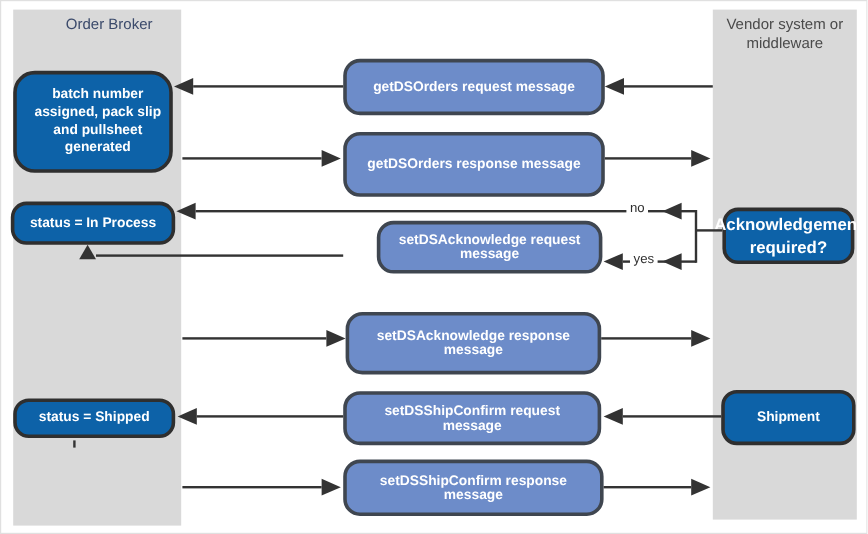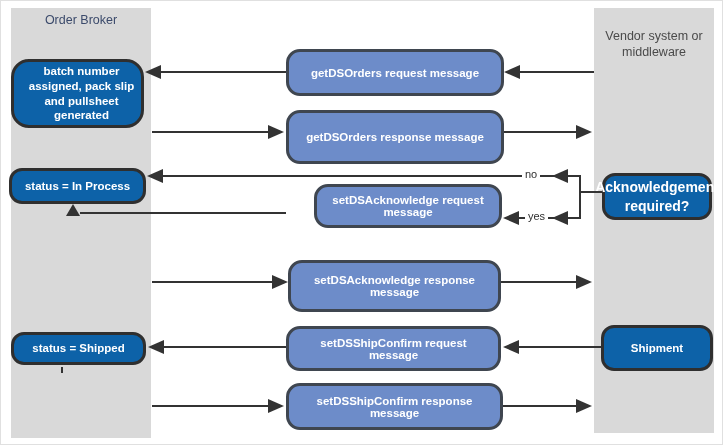--- a/index.html
+++ b/index.html
@@ -30,24 +30,24 @@
   .branch-lbl{position:absolute;font-size:11px;color:#2f2f2f;background:#fff;padding:0 3px;line-height:13px;}
   .tick{position:absolute;width:2px;height:6px;background:#333;}
 </style>
 </head>
 <body>
 
 <div id="stage">
 
   <div class="lane" style="left:10px;top:7px;width:140px;height:430px;"></div>
   <div class="lane" style="left:593px;top:7px;width:120px;height:425px;"></div>
-  <div class="lane-title left" style="left:10px;top:12px;width:140px;text-align:center;">Order Broker</div>
-  <div class="lane-title right" style="left:598px;top:28px;width:110px;">Vendor system or middleware</div>
+  <div class="lane-title left" style="left:20px;top:12px;width:140px;text-align:center;">Order Broker</div>
+  <div class="lane-title right" style="left:598px;top:12px;width:110px;">Vendor system or middleware</div>
 
-  <div class="state-box" style="left:10px;top:58px;width:133px;height:69px;border-radius:18px;padding-left:14px;">batch number assigned, pack slip and pullsheet generated</div>
+  <div class="state-box" style="left:10px;top:58px;width:133px;height:85px;border-radius:18px;padding-left:14px;">batch number assigned, pack slip and pullsheet generated</div>
   <div class="state-box" style="left:8px;top:167px;width:137px;height:36px;">status = In Process</div>
   <div class="state-box" style="left:10px;top:331px;width:135px;height:33px;">status = Shipped</div>
 
   <div class="state-box" style="left:601px;top:172px;width:110px;height:47px;font-size:14px;">Acknowledgement required?</div>
   <div class="state-box" style="left:600px;top:324px;width:112px;height:46px;">Shipment</div>
 
   <div class="msg-box" style="left:285px;top:48px;width:218px;height:47px;">getDSOrders request message</div>
   <div class="msg-box" style="left:285px;top:109px;width:218px;height:54px;">getDSOrders response message</div>
   <div class="msg-box" style="left:285px;top:183px;width:188px;height:44px;margin-left:28px;">setDSAcknowledge request message</div>
   <div class="msg-box" style="left:287px;top:259px;width:213px;height:52px;">setDSAcknowledge response message</div>

